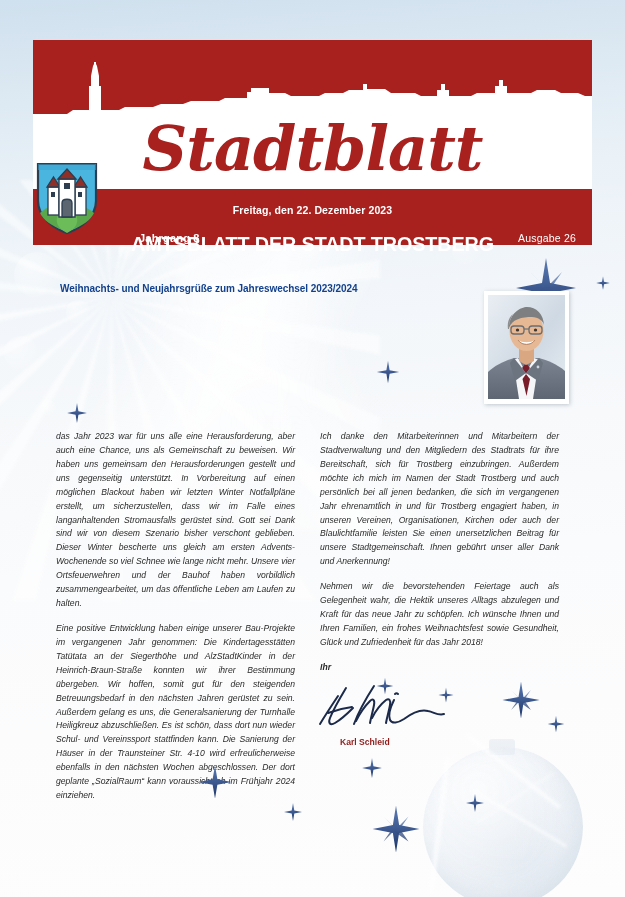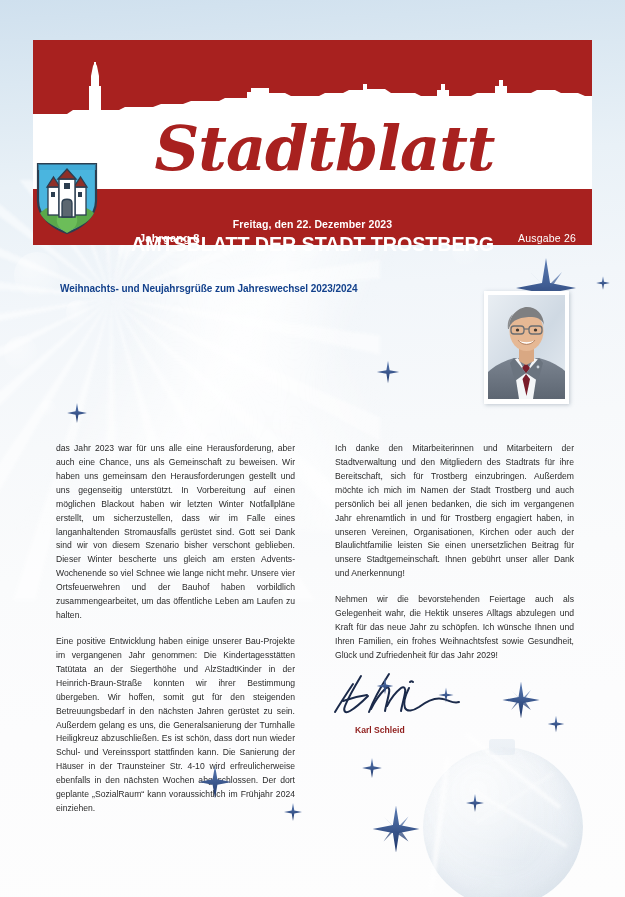--- a/index.html
+++ b/index.html
@@ -119,21 +119,20 @@
     left: 0; top: 78px;
     width: 559px;
     text-align: center;
     font-family: "DejaVu Serif", serif;
     font-style: italic;
     font-weight: bold;
     font-size: 62px;
     letter-spacing: -1px;
     color: #a8211f;
     line-height: 1;
-    padding-left: 12px;
   }
   .crest {
     position: absolute;
     left: 36px; top: 161px;
     width: 62px; height: 74px;
     z-index: 6;
   }
   .jahrgang {
     position: absolute;
     left: 106px; top: 192px;
@@ -149,21 +148,21 @@
     width: 90px;
     text-align: center;
     font-size: 10.5px;
     font-weight: normal;
     color: #ffffff;
     letter-spacing: .2px;
     z-index: 7;
   }
   .mh-date {
     position: absolute;
-    left: 0; top: 178px;
+    left: 0; top: 164px;
     width: 559px;
     text-align: center;
     font-size: 10.5px;
     font-weight: bold;
     color: #ffffff;
     letter-spacing: .1px;
     z-index: 7;
   }
   .mh-title {
     position: absolute;
@@ -225,23 +224,24 @@
     top: 0;
     width: 239px;
     font-size: 8.6px;
     line-height: 1.62;
     color: #2a2a2a;
     text-align: justify;
     text-justify: inter-word;
     hyphens: none;
   }
   .col.left  { left: 0; }
-  .col.right { left: 279px; }
+  .col.right { left: 264px; }
   .col p {
-    margin: 12px 0 11px 0;
+    margin: 0 0 11px 0;
+    font-style: italic;
   }
   .col p:last-child { margin-bottom: 0; }
 
   .ihr {
     font-weight: bold;
     margin: 0 0 6px 0;
     font-size: 8.6px;
     color: #2a2a2a;
   }
   .sig-wrap {
@@ -392,21 +392,22 @@
     </div>
   </div>
 
   <div class="columns">
     <div class="col left">
       <p>das Jahr 2023 war für uns alle eine Herausforderung, aber auch eine Chance, uns als Gemeinschaft zu beweisen. Wir haben uns gemeinsam den Herausforderungen gestellt und uns gegenseitig unterstützt. In Vorbereitung auf einen möglichen Blackout haben wir letzten Winter Notfallpläne erstellt, um sicherzustellen, dass wir im Falle eines langanhaltenden Stromausfalls gerüstet sind. Gott sei Dank sind wir von diesem Szenario bisher verschont geblieben. Dieser Winter bescherte uns gleich am ersten Advents-Wochenende so viel Schnee wie lange nicht mehr. Unsere vier Ortsfeuerwehren und der Bauhof haben vorbildlich zusammengearbeitet, um das öffentliche Leben am Laufen zu halten.</p>
       <p>Eine positive Entwicklung haben einige unserer Bau-Projekte im vergangenen Jahr genommen: Die Kindertagesstätten Tatütata an der Siegerthöhe und AlzStadtKinder in der Heinrich-Braun-Straße konnten wir ihrer Bestimmung übergeben. Wir hoffen, somit gut für den steigenden Betreuungsbedarf in den nächsten Jahren gerüstet zu sein. Außerdem gelang es uns, die Generalsanierung der Turnhalle Heiligkreuz abzuschließen. Es ist schön, dass dort nun wieder Schul- und Vereinssport stattfinden kann. Die Sanierung der Häuser in der Traunsteiner Str. 4-10 wird erfreulicherweise ebenfalls in den nächsten Wochen abgeschlossen. Der dort geplante „SozialRaum“ kann voraussichtlich im Frühjahr 2024 einziehen.</p>
     </div>
     <div class="col right">
       <p>Ich danke den Mitarbeiterinnen und Mitarbeitern der Stadtverwaltung und den Mitgliedern des Stadtrats für ihre Bereitschaft, sich für Trostberg einzubringen. Außerdem möchte ich mich im Namen der Stadt Trostberg und auch persönlich bei all jenen bedanken, die sich im vergangenen Jahr ehrenamtlich in und für Trostberg engagiert haben, in unseren Vereinen, Organisationen, Kirchen oder auch der Blaulichtfamilie leisten Sie einen unersetzlichen Beitrag für unsere Stadtgemeinschaft. Ihnen gebührt unser aller Dank und Anerkennung!</p>
-      <p>Nehmen wir die bevorstehenden Feiertage auch als Gelegenheit wahr, die Hektik unseres Alltags abzulegen und Kraft für das neue Jahr zu schöpfen. Ich wünsche Ihnen und Ihren Familien, ein frohes Weihnachtsfest sowie Gesundheit, Glück und Zufriedenheit für das Jahr 2029!</p>
+      <p>Nehmen wir die bevorstehenden Feiertage auch als Gelegenheit wahr, die Hektik unseres Alltags abzulegen und Kraft für das neue Jahr zu schöpfen. Ich wünsche Ihnen und Ihren Familien, ein frohes Weihnachtsfest sowie Gesundheit, Glück und Zufriedenheit für das Jahr 2018!</p>
+      <p class="ihr">Ihr</p>
       <div class="sig-wrap">
         <svg class="signature" width="140" height="52" viewBox="0 0 140 52">
           <g fill="none" stroke="#1b2a4a" stroke-width="2" stroke-linecap="round" stroke-linejoin="round">
             <path d="M4,44 C10,34 16,25 22,16"></path>
             <path d="M30,8 C24,18 18,28 14,38 C12,43 14,46 19,43 C26,39 32,33 37,28"></path>
             <path d="M12,33 C20,30 28,28 36,27"></path>
             <path d="M58,6 C49,20 42,33 38,44"></path>
             <path d="M40,41 C44,33 49,26 54,21 C57,18 59,20 58,25 C57,31 55,37 54,43"></path>
             <path d="M56,38 C60,30 65,24 70,20 C73,18 75,20 74,25 C73,31 71,37 70,43"></path>
             <path d="M78,20 C74,28 72,35 74,40 C76,44 82,43 88,39 C96,33 104,29 112,31 C118,32 122,36 128,34"></path>

